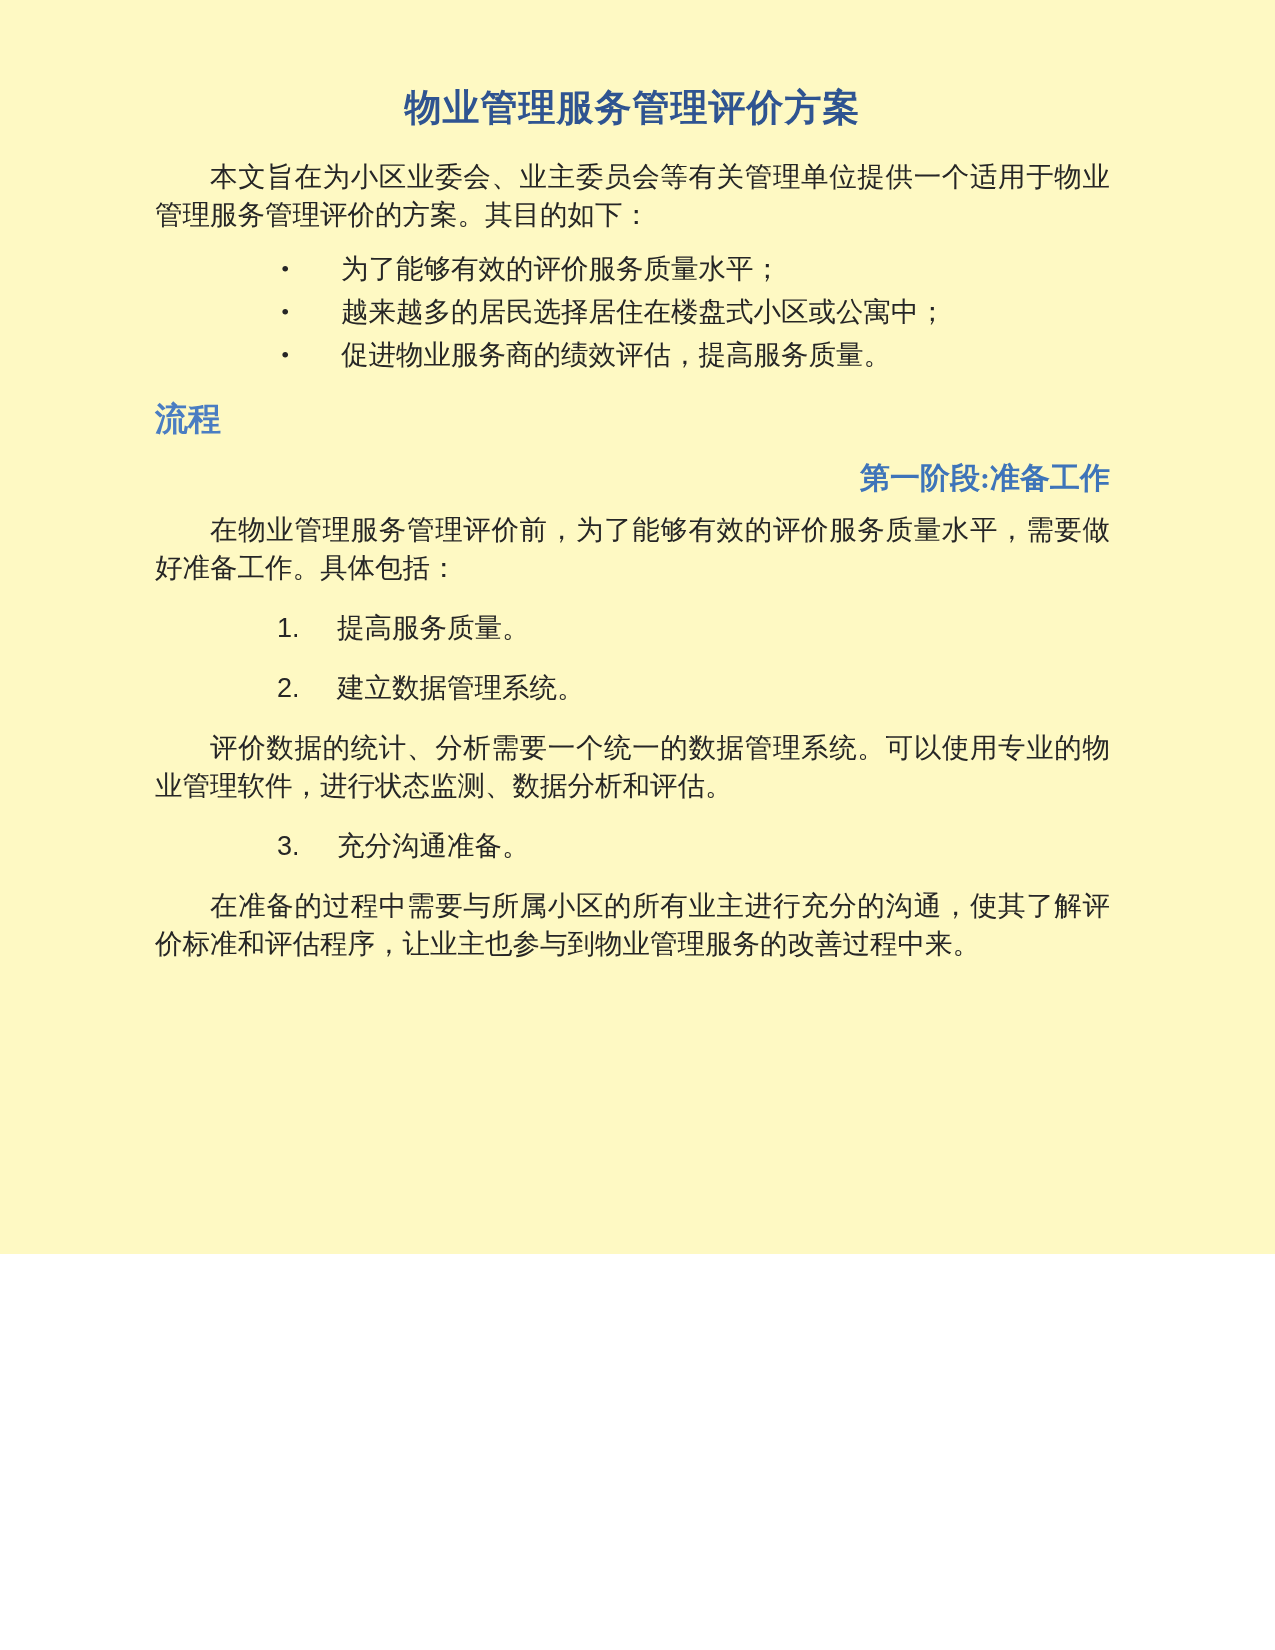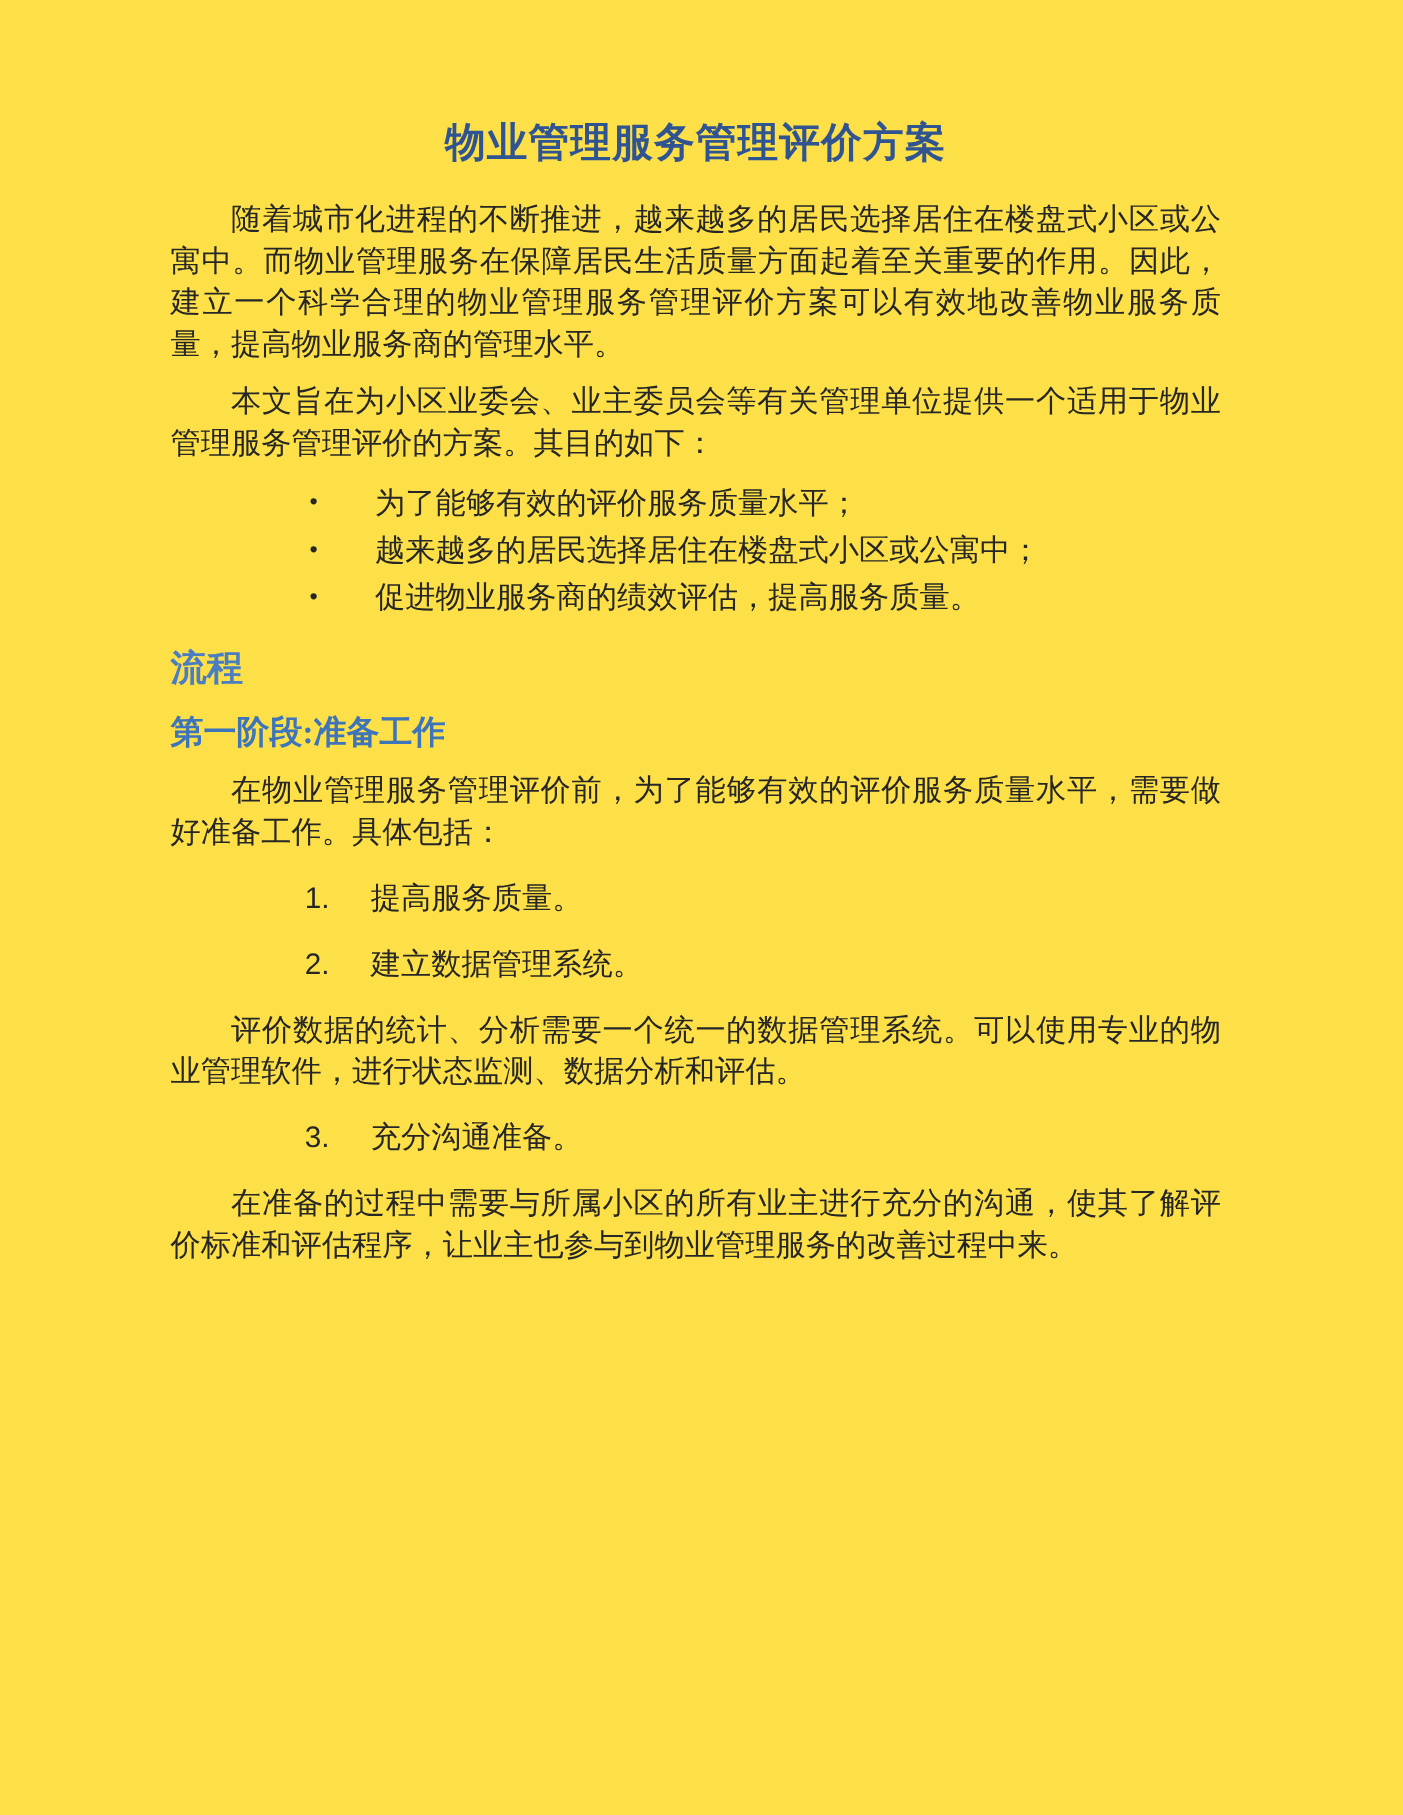--- a/index.html
+++ b/index.html
@@ -3,25 +3,25 @@
 <meta charset="utf-8">
 <style>
   html, body {
     margin: 0;
     padding: 0;
     background: #ffffff;
   }
   .page {
     position: relative;
     width: 1275px;
-    height: 1650px;
+    height: 1254px;
     margin: 0 auto;
-    background: #fde047;
+    background: #fef9c3;
     box-sizing: border-box;
-    padding: 108px 165px 0 155px;
+    padding: 86px 165px 0 155px;
     overflow: hidden;
     font-family: "Liberation Serif", "DejaVu Serif", serif;
     color: #262626;
   }
   .doc-title {
     text-align: center;
     font-family: "Liberation Sans", "DejaVu Sans", sans-serif;
     font-weight: 700;
     font-size: 37px;
     line-height: 44px;
@@ -37,20 +37,21 @@
     color: #4A7DC2;
     margin: 24px 0 14px 0;
   }
   .h2 {
     font-family: Liberation Serif, serif;
     font-weight: 700;
     font-size: 30px;
     line-height: 38px;
     color: #3E74B9;
     margin: 20px 0 14px 0;
+    text-align: right;
   }
   .para {
     font-size: 27.5px;
     line-height: 38px;
     text-align: justify;
     text-indent: 2em;
     margin: 14px 0;
   }
   .list {
     margin: 16px 0;
@@ -83,21 +84,20 @@
     margin: 22px 0;
   }
 </style>
 </head>
 <body>
 
 <div class="page">
 
   <h1 class="doc-title">物业管理服务管理评价方案</h1>
 
-  <p class="para">随着城市化进程的不断推进，越来越多的居民选择居住在楼盘式小区或公寓中。而物业管理服务在保障居民生活质量方面起着至关重要的作用。因此，建立一个科学合理的物业管理服务管理评价方案可以有效地改善物业服务质量，提高物业服务商的管理水平。</p>
 
   <p class="para">本文旨在为小区业委会、业主委员会等有关管理单位提供一个适用于物业管理服务管理评价的方案。其目的如下：</p>
 
   <div class="list">
     <div class="list-item">
       <span class="marker bullet-marker">•</span>
       <span class="item-text">为了能够有效的评价服务质量水平；</span>
     </div>
     <div class="list-item">
       <span class="marker bullet-marker">•</span>

